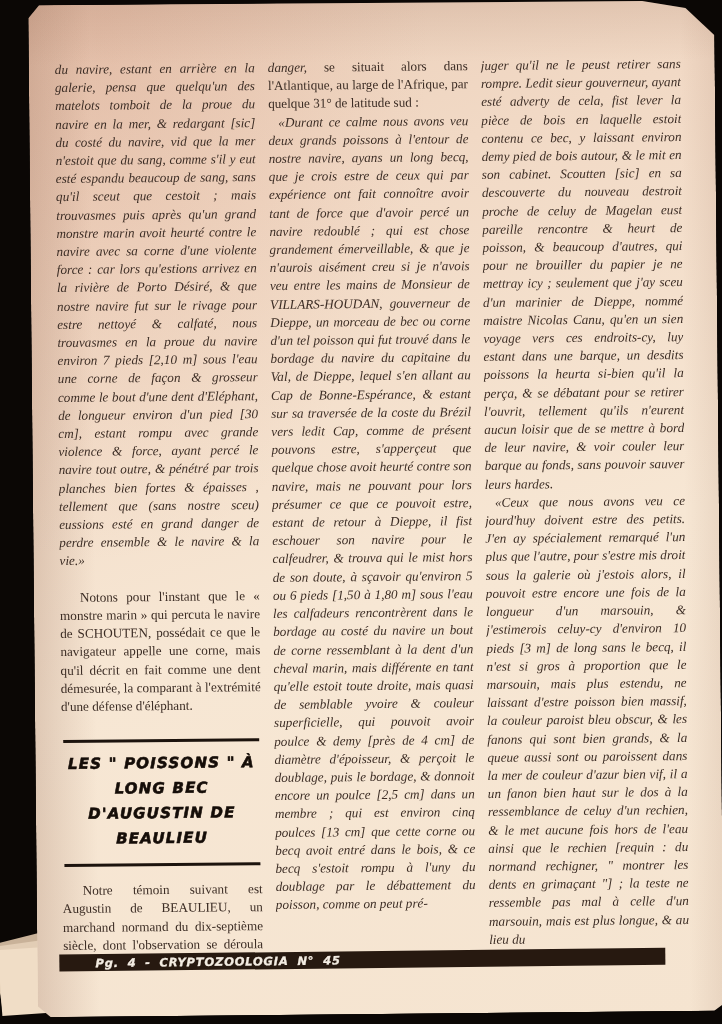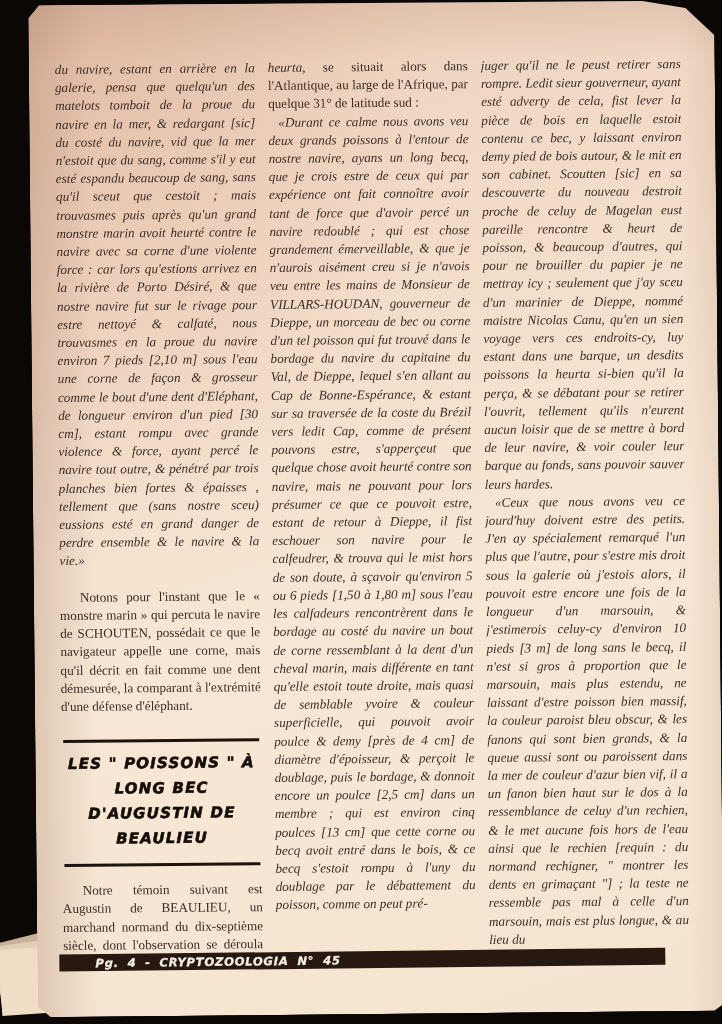--- a/index.html
+++ b/index.html
@@ -75,21 +75,21 @@
       <div class="col">
         <p class="q">du navire, estant en arrière en la galerie, pensa que quelqu'un des matelots tomboit de la proue du navire en la mer, &amp; redargant [sic] du costé du navire, vid que la mer n'estoit que du sang, comme s'il y eut esté espandu beaucoup de sang, sans qu'il sceut que cestoit ; mais trouvasmes puis après qu'un grand monstre marin avoit heurté contre le navire avec sa corne d'une violente force : car lors qu'estions arrivez en la rivière de Porto Désiré, &amp; que nostre navire fut sur le rivage pour estre nettoyé &amp; calfaté, nous trouvasmes en la proue du navire environ 7 pieds [2,10 m] sous l'eau une corne de façon &amp; grosseur comme le bout d'une dent d'Eléphant, de longueur environ d'un pied [30 cm], estant rompu avec grande violence &amp; force, ayant percé le navire tout outre, &amp; pénétré par trois planches bien fortes &amp; épaisses , tellement que (sans nostre sceu) eussions esté en grand danger de perdre ensemble &amp; le navire &amp; la vie.»</p>
         <p class="r ind gap-before">Notons pour l'instant que le « monstre marin » qui percuta le navire de SCHOUTEN, possédait ce que le navigateur appelle une corne, mais qu'il décrit en fait comme une dent démesurée, la comparant à l'extrémité d'une défense d'éléphant.</p>
         <div class="heading-box">
           <h2>LES " POISSONS " À LONG BEC D'AUGUSTIN DE BEAULIEU</h2>
         </div>
         <p class="r ind"><span>Notre témoin suivant est Augustin de BEAULIEU, un marchand normand du dix-septième siècle, dont l'observation se déroula le 3 février 1620. Son navire, </span></p>
       </div>
 
       <div class="col">
-        <p class="r"><i>heurta,</i><span> se situait alors dans l'Atlantique, au large de l'Afrique, par quelque 31° de latitude sud :</span></p>
+        <p class="r"><i>danger,</i><span> se situait alors dans l'Atlantique, au large de l'Afrique, par quelque 31° de latitude sud :</span></p>
         <p class="q indq">«Durant ce calme nous avons veu deux grands poissons à l'entour de nostre navire, ayans un long becq, que je crois estre de ceux qui par expérience ont fait connoître avoir tant de force que d'avoir percé un navire redoublé ; qui est chose grandement émerveillable, &amp; que je n'aurois aisément creu si je n'avois veu entre les mains de Monsieur de VILLARS-HOUDAN, gouverneur de Dieppe, un morceau de bec ou corne d'un tel poisson qui fut trouvé dans le bordage du navire du capitaine du Val, de Dieppe, lequel s'en allant au Cap de Bonne-Espérance, &amp; estant sur sa traversée de la coste du Brézil vers ledit Cap, comme de présent pouvons estre, s'apperçeut que quelque chose avoit heurté contre son navire, mais ne pouvant pour lors présumer ce que ce pouvoit estre, estant de retour à Dieppe, il fist eschouer son navire pour le calfeudrer, &amp; trouva qui le mist hors de son doute, à sçavoir qu'environ 5 ou 6 pieds [1,50 à 1,80 m] sous l'eau les calfadeurs rencontrèrent dans le bordage au costé du navire un bout de corne ressemblant à la dent d'un cheval marin, mais différente en tant qu'elle estoit toute droite, mais quasi de semblable yvoire &amp; couleur superficielle, qui pouvoit avoir poulce &amp; demy [près de 4 cm] de diamètre d'époisseur, &amp; perçoit le doublage, puis le bordage, &amp; donnoit encore un poulce [2,5 cm] dans un membre ; qui est environ cinq poulces [13 cm] que cette corne ou becq avoit entré dans le bois, &amp; ce becq s'estoit rompu à l'uny du doublage par le débattement du poisson, comme on peut pré-</p>
       </div>
 
       <div class="col">
         <p class="q">juger qu'il ne le peust retirer sans rompre. Ledit sieur gouverneur, ayant esté adverty de cela, fist lever la pièce de bois en laquelle estoit contenu ce bec, y laissant environ demy pied de bois autour, &amp; le mit en son cabinet. Scoutten [sic] en sa descouverte du nouveau destroit proche de celuy de Magelan eust pareille rencontre &amp; heurt de poisson, &amp; beaucoup d'autres, qui pour ne brouiller du papier je ne mettray icy ; seulement que j'ay sceu d'un marinier de Dieppe, nommé maistre Nicolas Canu, qu'en un sien voyage vers ces endroits-cy, luy estant dans une barque, un desdits poissons la heurta si-bien qu'il la perça, &amp; se débatant pour se retirer l'ouvrit, tellement qu'ils n'eurent aucun loisir que de se mettre à bord de leur navire, &amp; voir couler leur barque au fonds, sans pouvoir sauver leurs hardes.</p>
         <p class="q indq">«Ceux que nous avons veu ce jourd'huy doivent estre des petits. J'en ay spécialement remarqué l'un plus que l'autre, pour s'estre mis droit sous la galerie où j'estois alors, il pouvoit estre encore une fois de la longueur d'un marsouin, &amp; j'estimerois celuy-cy d'environ 10 pieds [3 m] de long sans le becq, il n'est si gros à proportion que le marsouin, mais plus estendu, ne laissant d'estre poisson bien massif, la couleur paroist bleu obscur, &amp; les fanons qui sont bien grands, &amp; la queue aussi sont ou paroissent dans la mer de couleur d'azur bien vif, il a un fanon bien haut sur le dos à la ressemblance de celuy d'un rechien, &amp; le met aucune fois hors de l'eau ainsi que le rechien [requin : du normand rechigner, " montrer les dents en grimaçant "] ; la teste ne ressemble pas mal à celle d'un marsouin, mais est plus longue, &amp; au lieu du</p>
       </div>
 
     </div>
 

